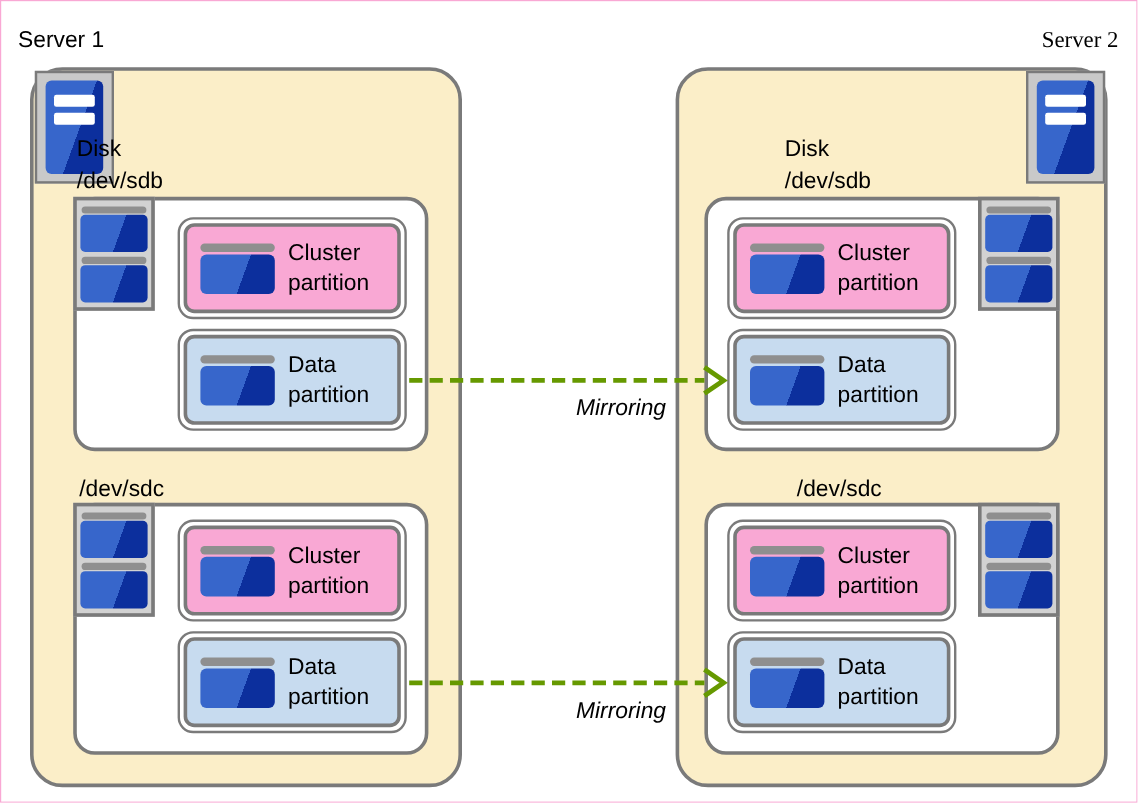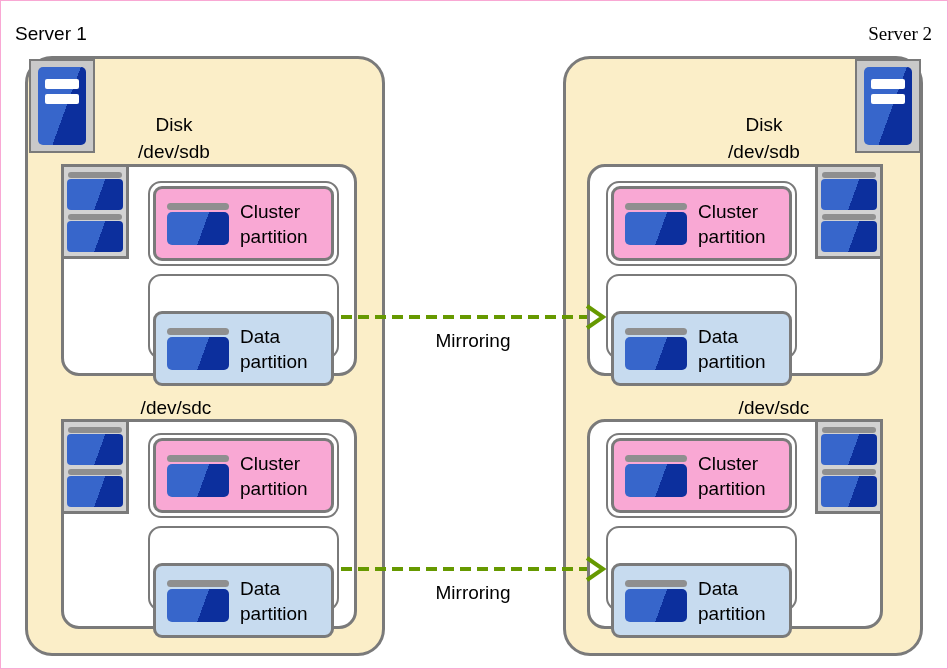--- a/index.html
+++ b/index.html
@@ -18,21 +18,21 @@
     background:#c9c9c9; border:2px solid #7a7a7a;
     display:flex; align-items:center; justify-content:center;
   }
   .tower{
     position:relative; width:48px; height:78px; border-radius:5px;
     background:linear-gradient(110deg,#3766CB 56%,#0C2F9D 56%);
   }
   .tower .tbar{position:absolute; left:7px; width:34px; height:10px; background:#fff; border-radius:2px;}
   .tower .tbar.b1{top:12px;} .tower .tbar.b2{top:27px;}
   .disk-label{
-    position:absolute; width:220px; text-align:center;
+    position:absolute; width:220px; 
     font-size:19px; line-height:27px; color:#000;
   }
   .disk-box{
     position:absolute; width:296px; box-sizing:border-box;
     background:#ffffff; border:3px solid #7a7a7a; border-radius:18px;
   }
   .stack-box{
     position:absolute; width:68px; height:95px; box-sizing:border-box;
     background:#d2d2d2; border:3px solid #7a7a7a; padding-top:5px;
   }
@@ -44,33 +44,33 @@
   .part{
     position:absolute; width:191px; height:85px; box-sizing:border-box;
     background:#ffffff; border:2px solid #7a7a7a; border-radius:13px; padding:3px;
   }
   .part-inner{
     width:100%; height:100%; box-sizing:border-box;
     border:3px solid #7a7a7a; border-radius:9px;
     display:flex; align-items:center; padding-left:11px; gap:11px;
   }
   .cluster-bg{background:#f9a8d4;}
-  .data-bg{background:#C7DBEF;margin-top:32px;}
+  .data-bg{background:#C7DBEF;}
   .picon{width:62px; flex:0 0 62px;}
   .pbar{width:62px; height:7px; background:#8f8f8f; border-radius:4px;}
   .prect{
     width:62px; height:33px; border-radius:5px; margin-top:2px;
     background:linear-gradient(110deg,#3766CB 57%,#0C2F9D 57%);
   }
   .ptext{font-size:19px; line-height:25px; color:#000; width:100px;}
   .arrow{position:absolute; overflow:visible;}
   .dash{stroke:#669900; stroke-width:4; stroke-dasharray:11 6; fill:none;}
   .head{stroke:#669900; stroke-width:4; fill:none; stroke-linejoin:miter;}
   .mirror-label{
-    position:absolute; width:164px; text-align:center; font-size:19px; color:#000;
+    position:absolute; width:164px; text-align:right; font-size:19px; color:#000;font-style:italic;
   }
 </style>
 </head>
 <body>
 
 <div class="canvas">
 
   <div class="srv-label" style="left:14px;">Server 1</div>
   <div class="srv-label" style="right:15px; text-align:right;font-family:Liberation Serif, serif;">Server 2</div>
 

